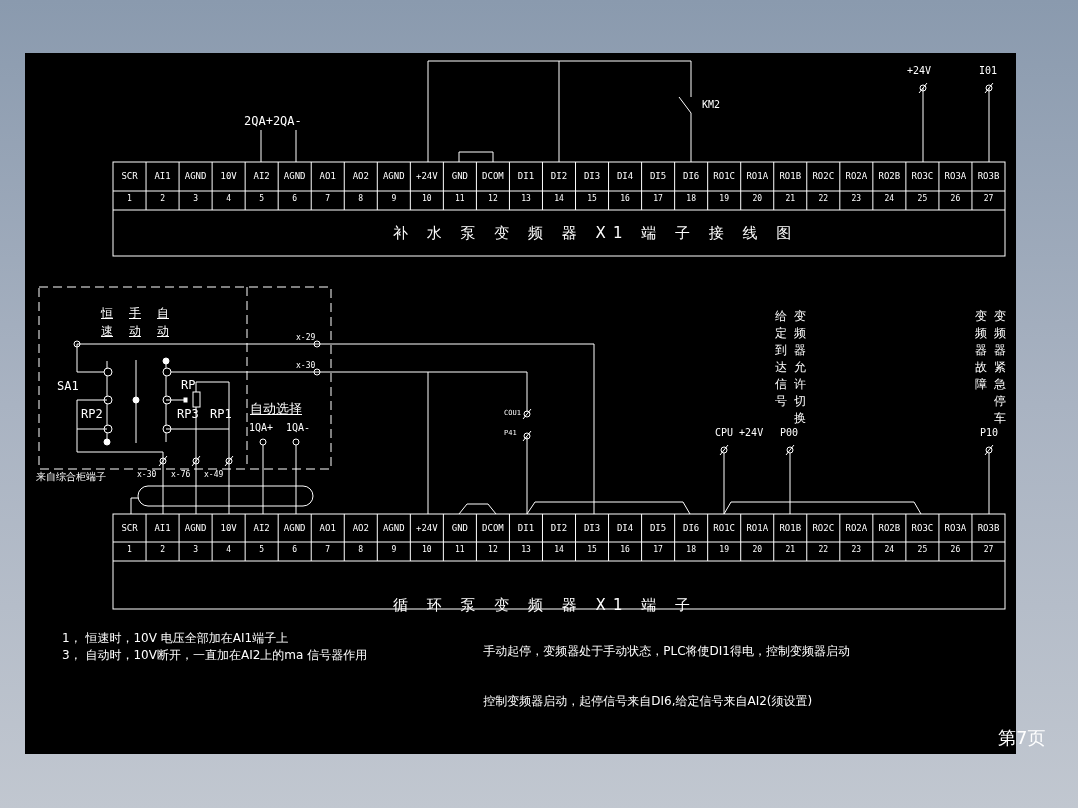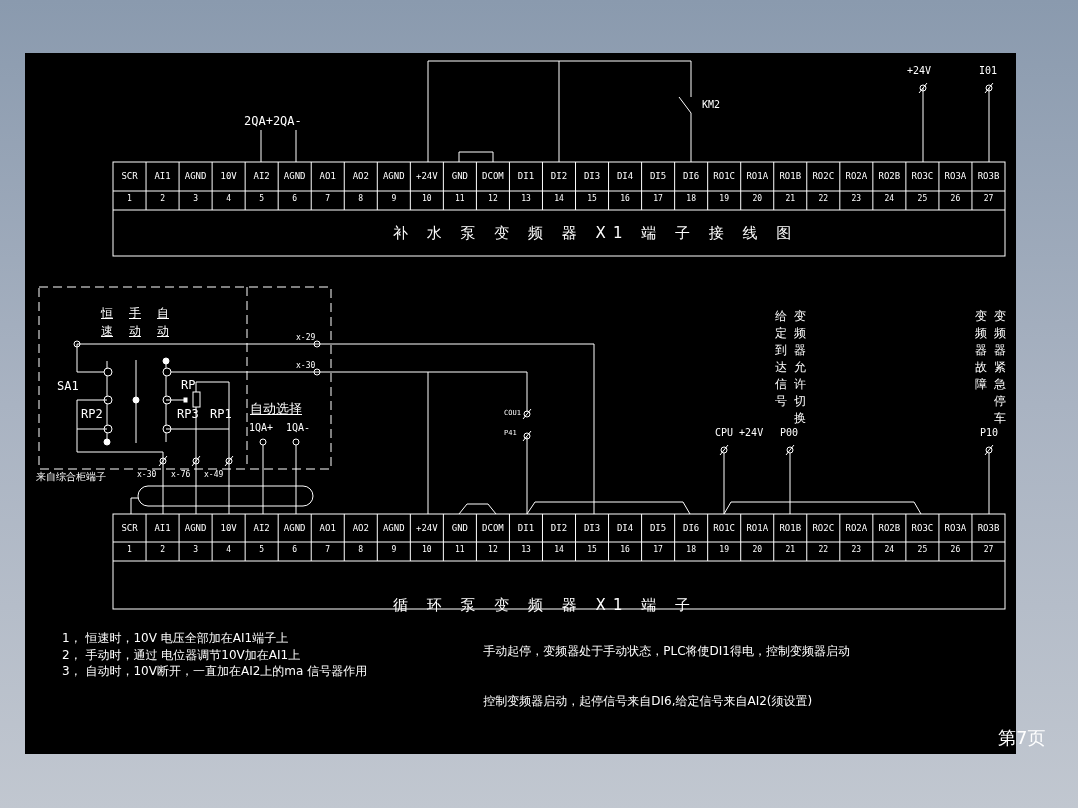--- a/index.html
+++ b/index.html
@@ -364,21 +364,20 @@
     <div>频</div>
     <div>器</div>
     <div>紧</div>
     <div>急</div>
     <div>停</div>
     <div>车</div>
   </div>
 
 <div class="note" style="left:62px;top:610px;margin-top:20px;">
   <div>1， 恒速时，10V 电压全部加在AI1端子上</div>
-  <div>2， 手动时，通过 电位器调节10V加在AI1上</div>
   <div>3， 自动时，10V断开，一直加在AI2上的ma 信号器作用</div>
 </div>
 <div class="note" style="left:468px;top:610px;white-space:pre;">
   <div>    手动起停，变频器处于手动状态，PLC将使DI1得电，控制变频器启动</div>
   <div>    控制变频器启动，起停信号来自DI6,给定信号来自AI2(须设置)</div>
   
   
   
   
 </div>

